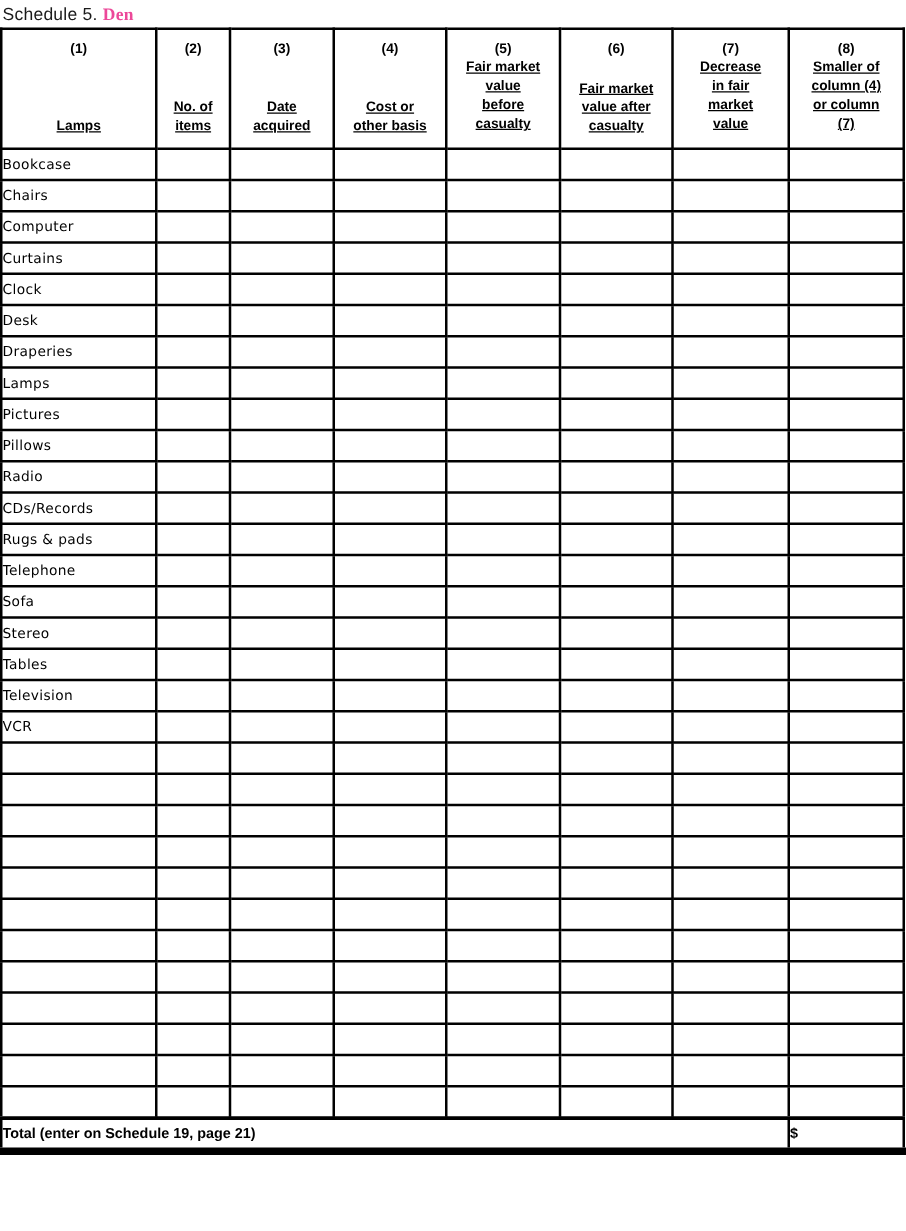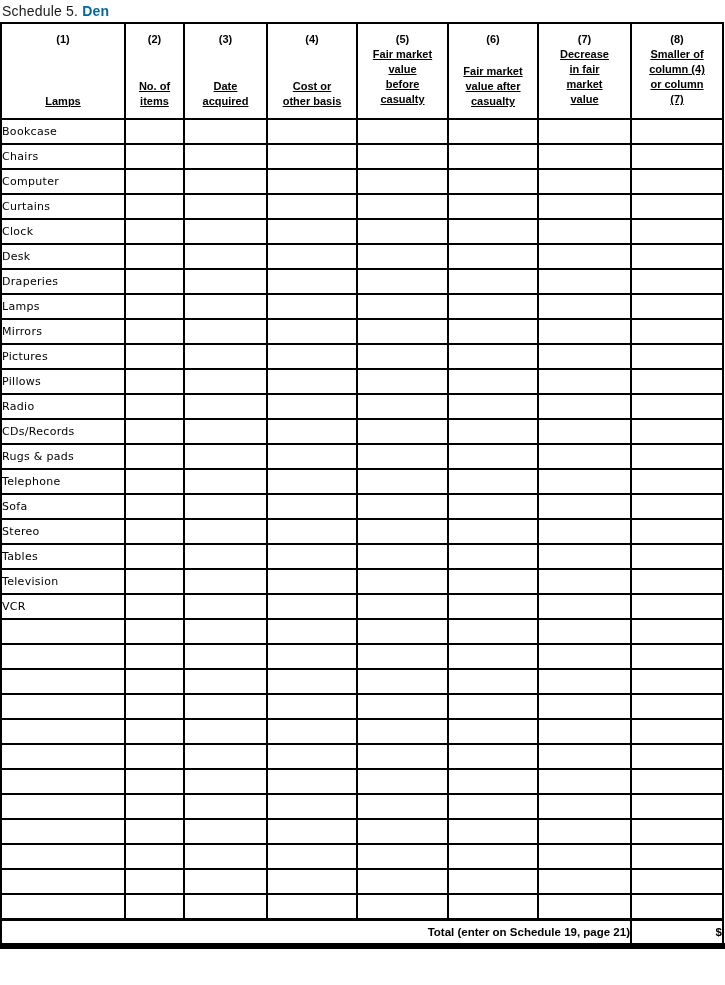--- a/index.html
+++ b/index.html
@@ -19,21 +19,22 @@
     margin: 0;
     padding: 3px 0 0 2px;
     height: 19px;
     font-size: 14px;
     font-weight: 400;
     color: #1a1a1a;
     letter-spacing: 0.2px;
   }
   .page-title .title-name {
     font-weight: 700;
-    color: #0369a1;
+    color: #ec4899;
+    font-family: Liberation Serif, serif;
   }
   table.schedule {
     border-collapse: collapse;
     table-layout: fixed;
     width: 722px;
     margin: 0;
   }
   table.schedule th,
   table.schedule td {
     border: 2px solid #000;
@@ -73,21 +74,20 @@
     white-space: nowrap;
   }
   
   tr.total-row td {
     height: 24px;
     border-top: 3px solid #000;
     border-bottom: none;
     font-weight: 700;
     font-size: 11.5px;
     vertical-align: middle;
-    text-align: right;
   }
   td.total-label-cell { padding-left: 6px; }
   td.dollar-cell { padding-left: 6px; }
   .bottom-bar {
     width: 725px;
     height: 6px;
     background: #000;
   }
 </style>
 </head>
@@ -256,30 +256,20 @@
     <td class="item-cell">Lamps</td>
     <td></td>
     <td></td>
     <td></td>
     <td></td>
     <td></td>
     <td></td>
     <td></td>
   </tr>
 
-  <tr>
-    <td class="item-cell">Mirrors</td>
-    <td></td>
-    <td></td>
-    <td></td>
-    <td></td>
-    <td></td>
-    <td></td>
-    <td></td>
-  </tr>
 
   <tr>
     <td class="item-cell">Pictures</td>
     <td></td>
     <td></td>
     <td></td>
     <td></td>
     <td></td>
     <td></td>
     <td></td>

